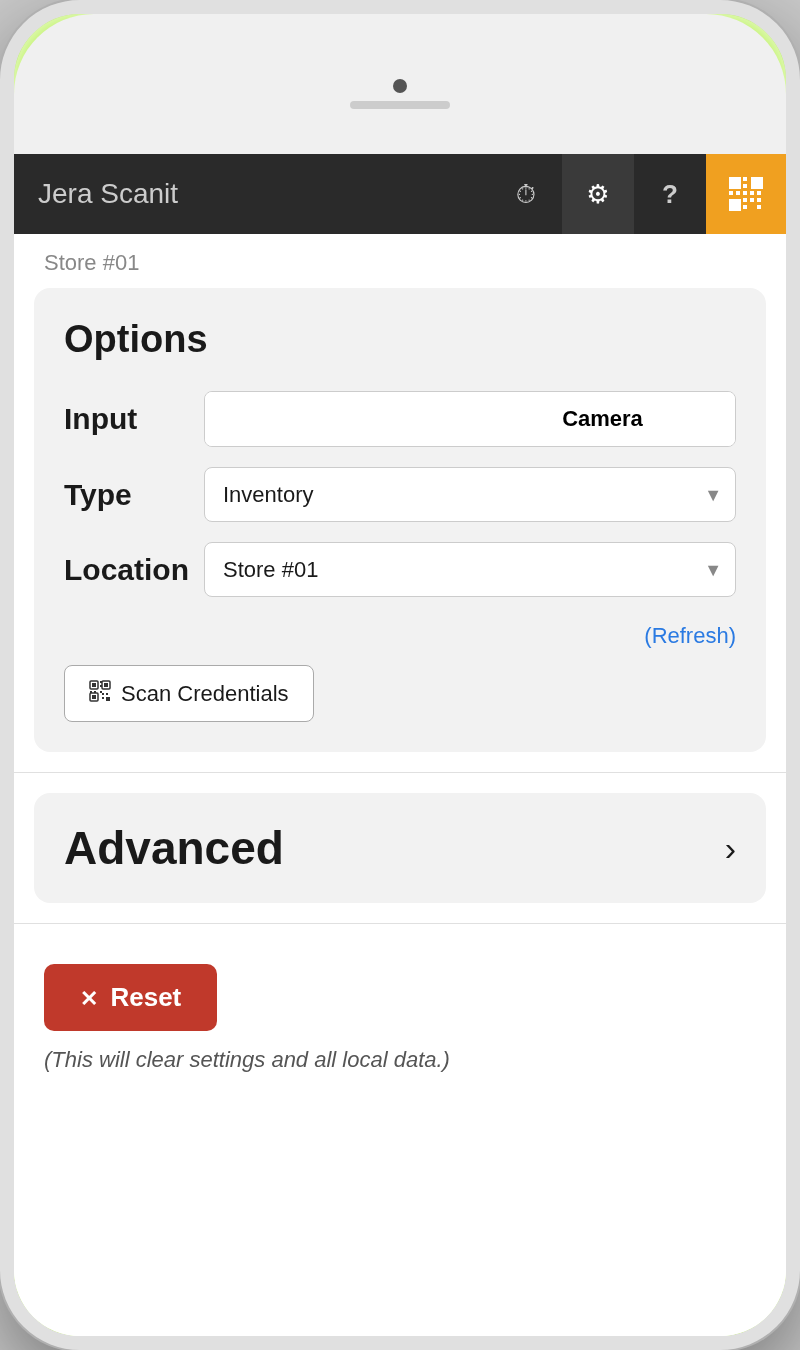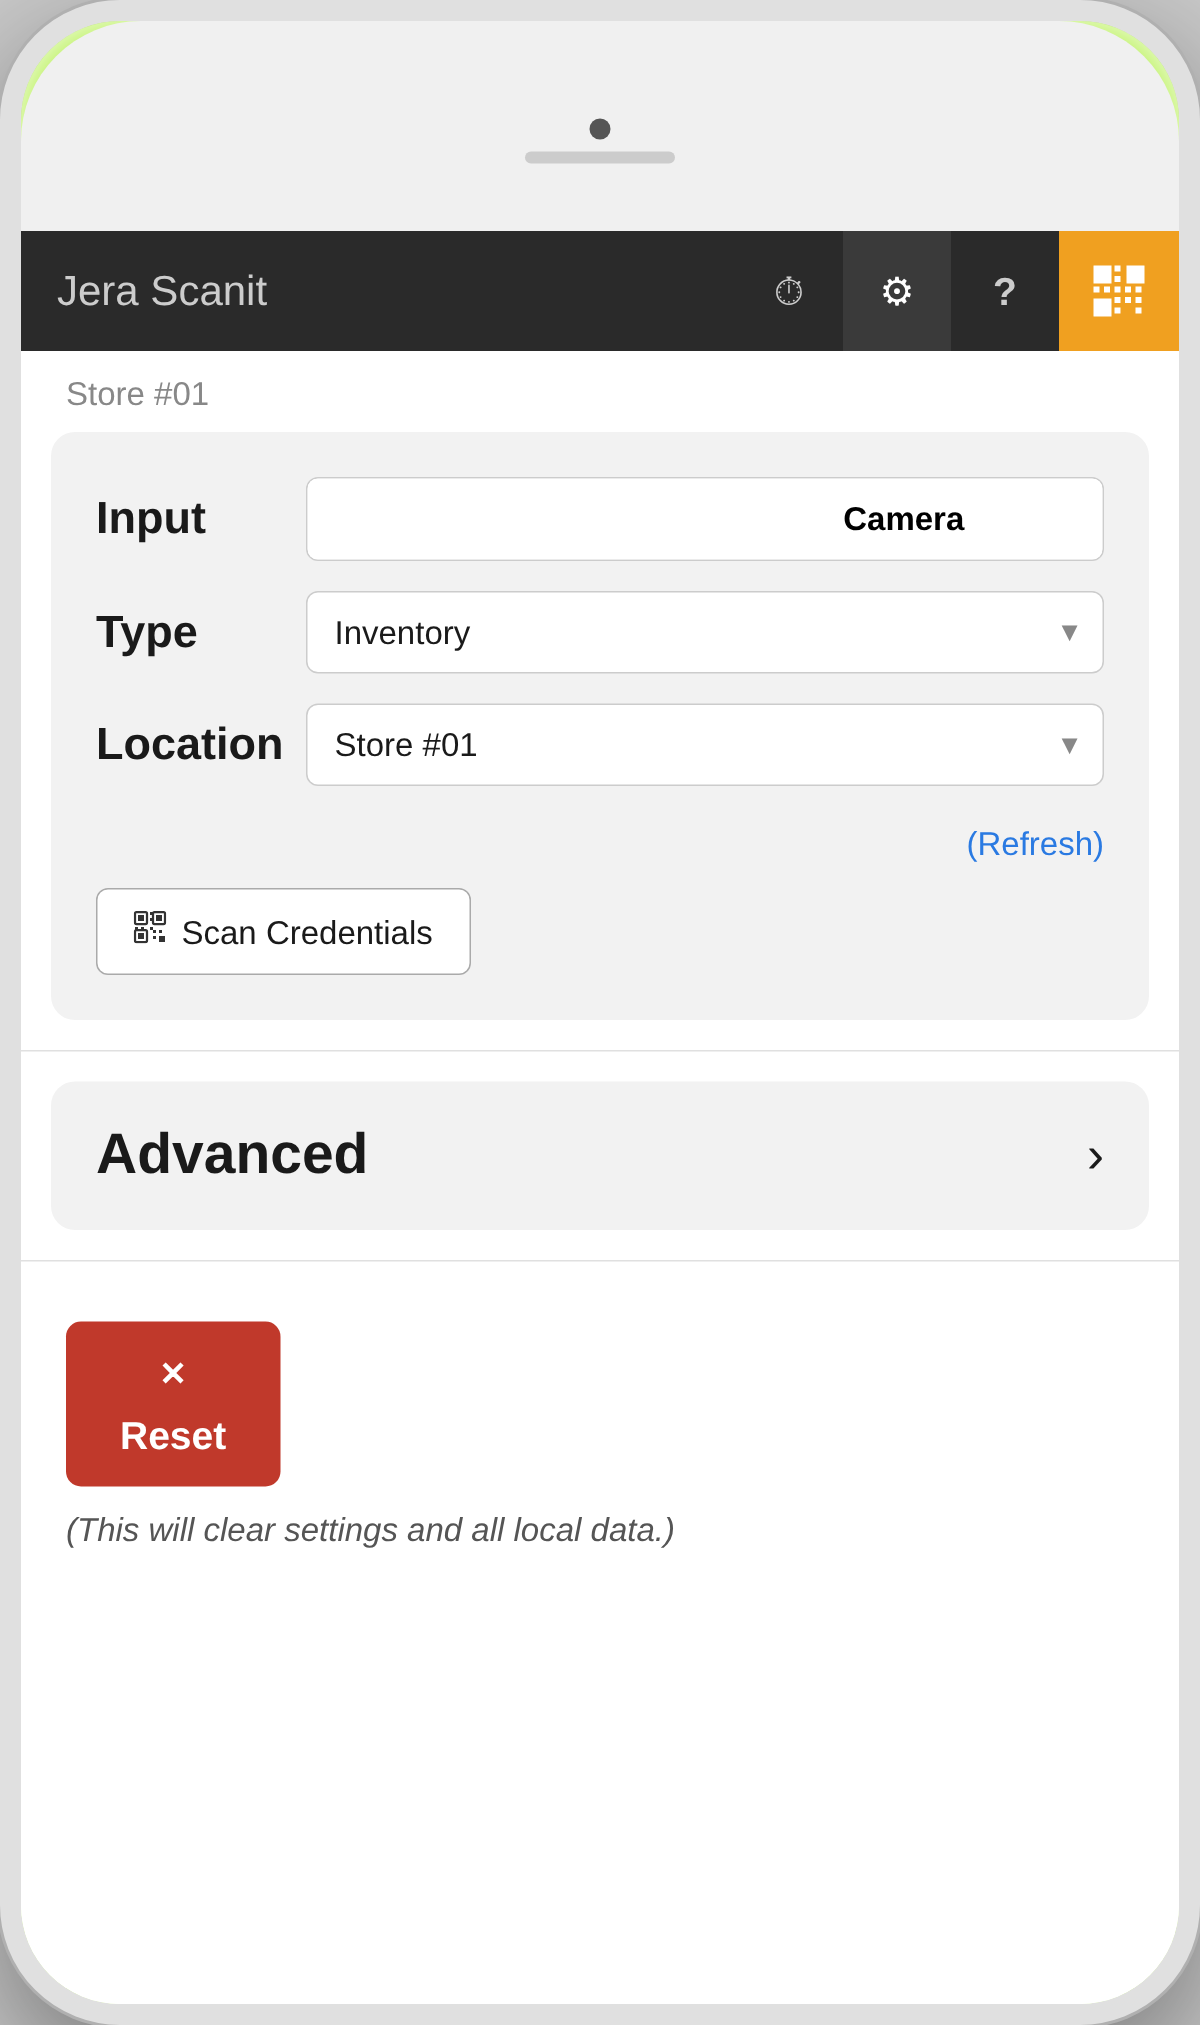--- a/index.html
+++ b/index.html
@@ -284,21 +284,21 @@
       margin: 0 20px 20px;
       background: #f2f2f2;
       border-radius: 16px;
       padding: 28px 30px;
       display: flex;
       align-items: center;
       cursor: pointer;
     }
 
     .advanced-title {
-      font-size: 38px;
+      font-size: 46px;
       font-weight: 600;
       color: #1a1a1a;
       flex: 1;
     }
 
     .chevron-right {
       font-size: 34px;
       color: #1a1a1a;
     }
 
@@ -312,21 +312,20 @@
       align-items: center;
       gap: 12px;
       padding: 18px 36px;
       background: #c0392b;
       color: white;
       border: none;
       border-radius: 10px;
       font-size: 26px;
       font-weight: 600;
       cursor: pointer;
-      flex-direction: column;
     }
 
     .reset-note {
       margin-top: 16px;
       color: #555;
       font-size: 22px;
       font-style: italic;
     }
 
     
@@ -402,20 +401,21 @@
       <button class="nav-scan-btn" title="Scan QR">
         <div class="qr-code-icon"></div>
       </button>
     </div>
 
     <div class="page-content">
 
       <div class="store-label">Store #01</div>
 
       <div class="card">
+        <div class="card-title">Options</div>
 
         
         <div class="form-row">
           <span class="form-label">Input</span>
           <div class="input-toggle">
             <button class="toggle-option"></button>
             <button class="toggle-option selected">Camera</button>
           </div>
         </div>
 

